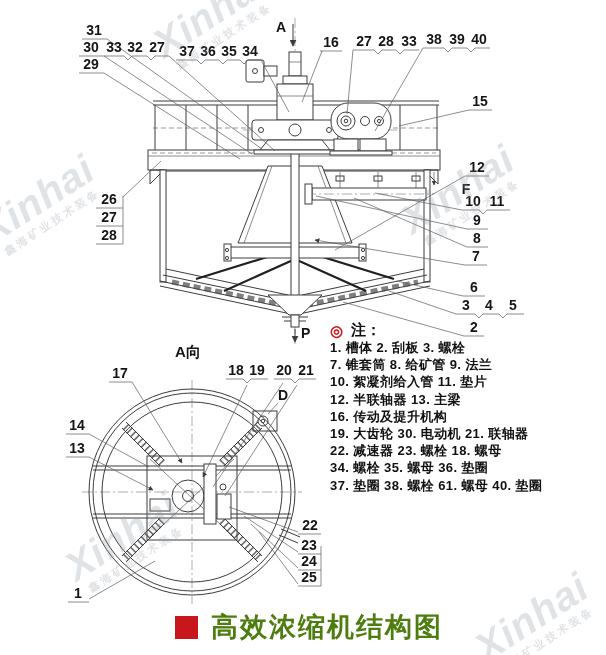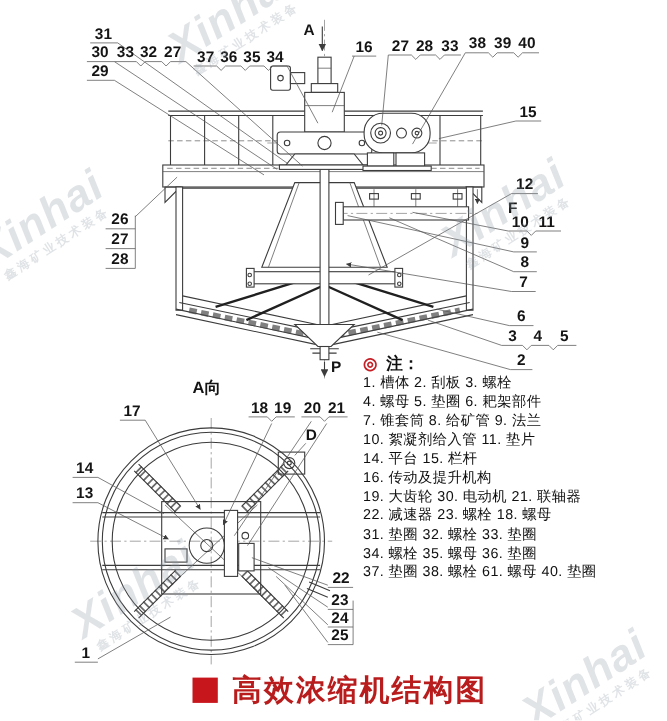--- a/index.html
+++ b/index.html
@@ -19,25 +19,25 @@
   #drawing .dsh{stroke:#6a6a6a;stroke-width:.7;fill:none;stroke-dasharray:5 3;}
   #drawing .thk{stroke:#202020;stroke-width:2.2;fill:none;}
   #drawing .scallop{stroke:#4a4a4a;stroke-width:5;stroke-dasharray:7 4;fill:none;opacity:.7;}
   #drawing .teeth{stroke:#3a3a3a;stroke-width:8;stroke-dasharray:1.6 3.4;fill:none;opacity:.75;}
   #drawing .num{font:600 14px "Liberation Sans",sans-serif;fill:#141414;}
   #drawing .lbl{font:700 14px "Liberation Sans",sans-serif;fill:#141414;}
   
   #legend{position:absolute;left:330px;top:321px;width:272px;z-index:4;color:#101010;}
   #legend .head{display:flex;align-items:center;gap:8px;font-weight:bold;font-size:15px;height:18px;}
   #legend .marker{color:#c42026;font-size:15px;font-weight:bold;line-height:1;}
-  #legend .line{font-size:13px;font-weight:normal;line-height:17.2px;letter-spacing:.4px;white-space:nowrap;}
+  #legend .line{font-size:13px;font-weight:bold;line-height:17.2px;letter-spacing:.4px;white-space:nowrap;}
   
   #titlebar{position:absolute;left:175px;top:609px;display:flex;align-items:center;gap:13px;z-index:4;}
   #titlebar .sq{width:23px;height:23px;background:#c8161d;}
-  #titlebar .txt{font-size:27px;font-weight:bold;color:#b91c1c;letter-spacing:2px;white-space:nowrap;}
+  #titlebar .txt{font-size:27px;font-weight:bold;color:#4d7c0f;letter-spacing:2px;white-space:nowrap;}
 </style>
 </head>
 <body>
 
 <div id="stage">
 
   <div class="wm" style="left:150px;top:-8px;">
     <span class="brand">Xinhai</span>
     <span class="tag">鑫海矿业技术装备</span>
   </div>
@@ -318,28 +318,26 @@
       </g>
     </g>
   </svg>
 
   <div id="legend">
     <div class="head">
       <span class="marker">◎</span>
       <span>注：</span>
     </div>
     <div class="line">1. 槽体 2. 刮板 3. 螺栓</div>
-    <div class="line">4. 螺母 5. 垫圈 6. 耙架部件</div>
     <div class="line">7. 锥套筒 8. 给矿管 9. 法兰</div>
     <div class="line">10. 絮凝剂给入管 11. 垫片</div>
-    <div class="line">14. 平台 15. 栏杆</div>
+    <div class="line">12. 半联轴器 13. 主梁</div>
     <div class="line">16. 传动及提升机构</div>
     <div class="line">19. 大齿轮 30. 电动机 21. 联轴器</div>
     <div class="line">22. 减速器 23. 螺栓 18. 螺母</div>
-    <div class="line">31. 垫圈 32. 螺栓 33. 垫圈</div>
     <div class="line">34. 螺栓 35. 螺母 36. 垫圈</div>
     <div class="line">37. 垫圈 38. 螺栓 61. 螺母 40. 垫圈</div>
   </div>
 
   <div id="titlebar">
     <div class="sq"></div>
     <div class="txt">高效浓缩机结构图</div>
   </div>
 
 </div>

